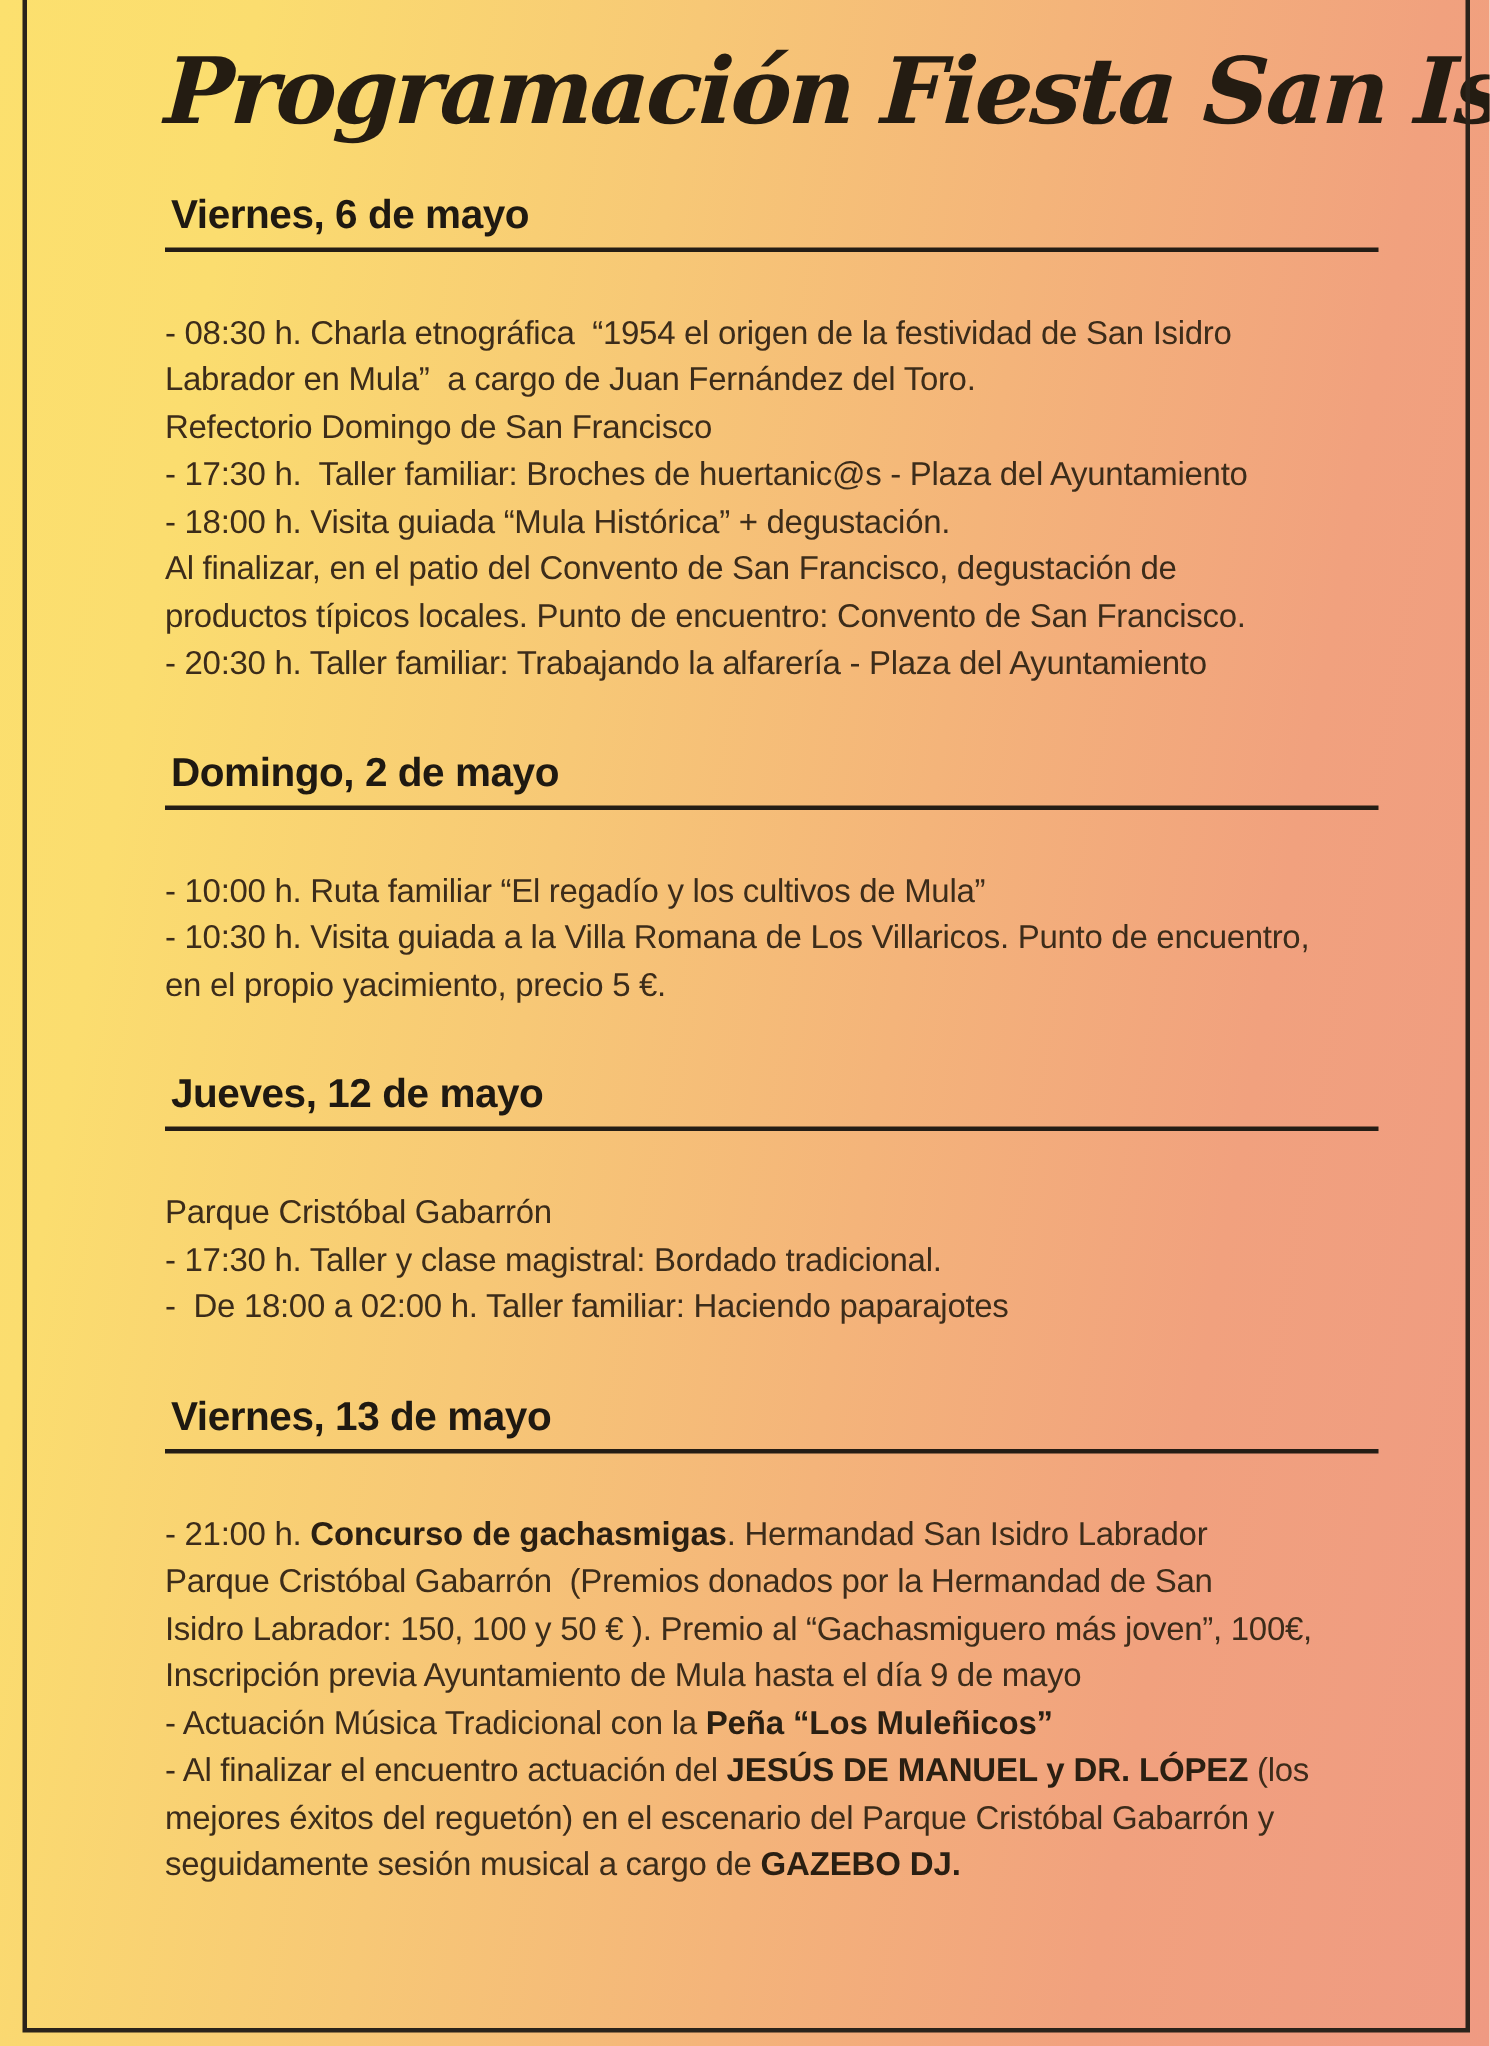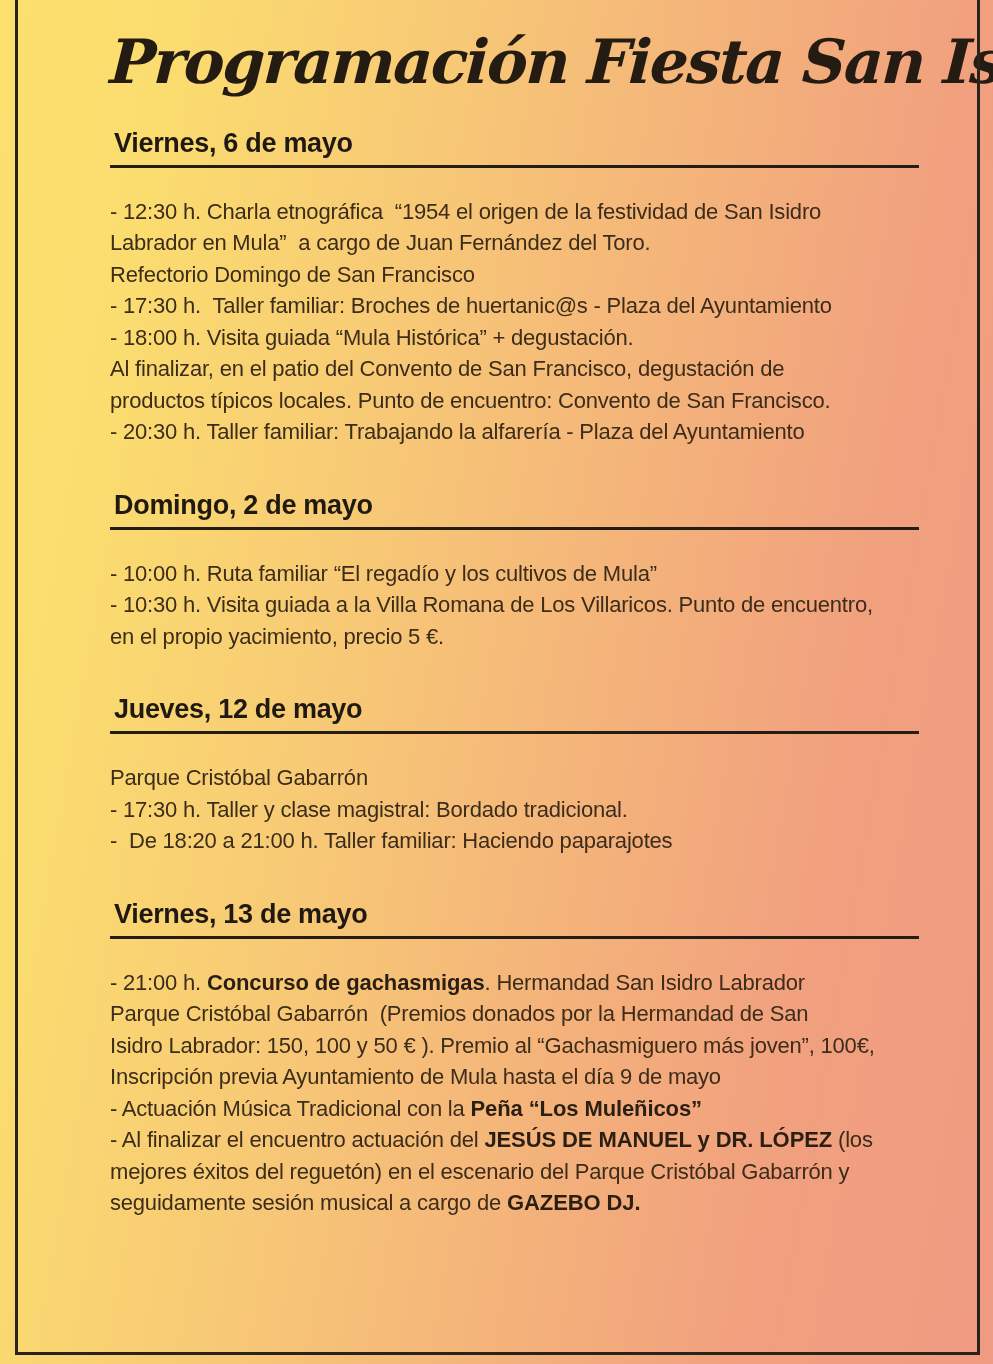--- a/index.html
+++ b/index.html
@@ -45,21 +45,21 @@
     font-style: italic;
     font-weight: bold;
     font-size: 61px;
     line-height: 1.18;
     letter-spacing: -2px;
     color: #241c12;
     transform: skewX(-3deg);
     white-space: nowrap;
   }
   .section .day-heading {
-    margin: 42px 0 28px 0;
+    margin: 42px 0 38px 0;
     padding: 0 0 6px 4px;
     font-size: 27px;
     font-weight: bold;
     letter-spacing: -0.3px;
     color: #1f1911;
     border-bottom: 3.5px solid #241d15;
   }
   .section:first-child .day-heading {
     margin-top: 30px;
   }
@@ -77,21 +77,21 @@
 </style>
 </head>
 <body>
 
 <div class="content">
   <h1 class="title">Programación Fiesta San Isidro</h1>
   <div id="sections">
   <section class="section">
     <h2 class="day-heading">Viernes, 6 de mayo</h2>
     <div class="day-body">
-          <div class="event-line"><span>- 12:30 h. Charla etnográfica  “1954 el origen de la festividad de San Isidro</span></div>
+          <div class="event-line"><span>- 08:30 h. Charla etnográfica  “1954 el origen de la festividad de San Isidro</span></div>
           <div class="event-line"><span>Labrador en Mula”  a cargo de Juan Fernández del Toro.</span></div>
           <div class="event-line"><span>Refectorio Domingo de San Francisco</span></div>
         </div>
   </section>
 
   <section class="section">
     <div class="day-body">
           <div class="event-line"><span>- 17:30 h.  Taller familiar: Broches de huertanic@s - Plaza del Ayuntamiento</span></div>
           <div class="event-line"><span>- 18:00 h. Visita guiada “Mula Histórica” + degustación.</span></div>
           <div class="event-line"><span>Al finalizar, en el patio del Convento de San Francisco, degustación de</span></div>
@@ -107,21 +107,21 @@
           <div class="event-line"><span>- 10:30 h. Visita guiada a la Villa Romana de Los Villaricos. Punto de encuentro,</span></div>
           <div class="event-line"><span>en el propio yacimiento, precio 5 €.</span></div>
         </div>
   </section>
 
   <section class="section">
     <h2 class="day-heading">Jueves, 12 de mayo</h2>
     <div class="day-body">
           <div class="event-line"><span>Parque Cristóbal Gabarrón</span></div>
           <div class="event-line"><span>- 17:30 h. Taller y clase magistral: Bordado tradicional.</span></div>
-          <div class="event-line"><span>-  De 18:20 a 21:00 h. Taller familiar: Haciendo paparajotes</span></div>
+          <div class="event-line"><span>-  De 18:00 a 02:00 h. Taller familiar: Haciendo paparajotes</span></div>
         </div>
   </section>
 
   <section class="section">
     <h2 class="day-heading">Viernes, 13 de mayo</h2>
     <div class="day-body">
           <div class="event-line"><span>- 21:00 h. </span><b>Concurso de gachasmigas</b><span>. Hermandad San Isidro Labrador</span></div>
           <div class="event-line"><span>Parque Cristóbal Gabarrón  (Premios donados por la Hermandad de San</span></div>
           <div class="event-line"><span>Isidro Labrador: 150, 100 y 50 € ). Premio al “Gachasmiguero más joven”, 100€,</span></div>
           <div class="event-line"><span>Inscripción previa Ayuntamiento de Mula hasta el día 9 de mayo</span></div>

